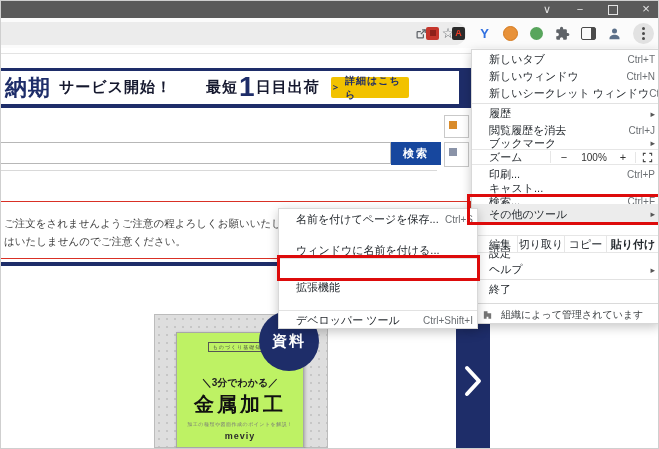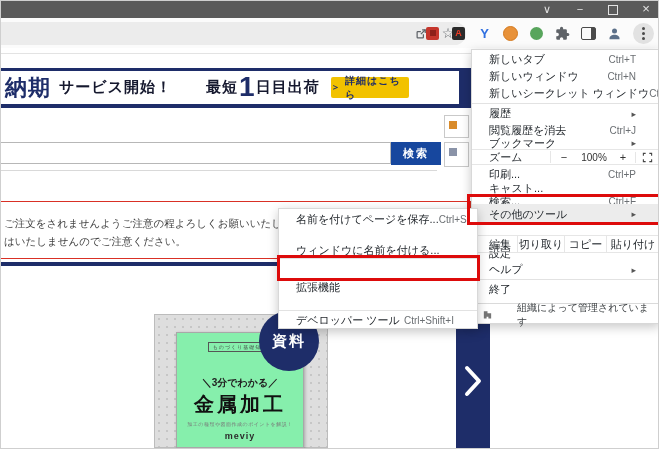--- a/index.html
+++ b/index.html
@@ -44,54 +44,54 @@
   .search-btn{position:absolute;left:390px;top:94px;width:50px;height:23px;background:#17479e;color:#fff;font-size:11px;font-weight:bold;display:flex;align-items:center;justify-content:center;letter-spacing:2px;}
   .mini{position:absolute;background:#fff;border:1px solid #c9c9c9;box-sizing:border-box;}
   .mini i{position:absolute;left:4px;top:5px;width:8px;height:8px;}
   .notice{position:absolute;left:-10px;top:153px;width:480px;height:58px;background:#fff;border:1px solid #d93025;box-sizing:border-box;padding:12px 0 0 12px;}
   .notice p{margin:0;font-size:10.5px;line-height:18px;color:#3c3c3c;}
   .divider{position:absolute;left:0;top:214px;width:100%;height:4px;}
 
   
   .frame{position:absolute;left:153px;top:266px;width:174px;height:134px;background:#dedede;border:1px solid #bcbcbc;box-sizing:border-box;
          background-image:radial-gradient(#c6c6c6 1px, transparent 1.4px);background-size:8px 8px;}
-  .book{position:absolute;left:175px;top:284px;width:128px;height:116px;background:#86efac;border:1px solid #a8a8a8;box-sizing:border-box;text-align:center;box-shadow:1px 1px 3px rgba(0,0,0,.25);}
+  .book{position:absolute;left:175px;top:284px;width:128px;height:116px;background:#bef264;border:1px solid #a8a8a8;box-sizing:border-box;text-align:center;box-shadow:1px 1px 3px rgba(0,0,0,.25);}
   .book .tag{display:inline-block;margin-top:9px;border:1px solid #555;font-size:5px;color:#444;padding:1px 4px;letter-spacing:1px;}
   .book .catch{font-size:10px;font-weight:bold;color:#222;margin-top:23px;}
   .book .title{font-size:20px;font-weight:bold;color:#111;letter-spacing:3px;margin-top:1px;}
   .book .sub{font-size:5px;color:#777;margin-top:3px;letter-spacing:.5px;}
   .book .logo{position:absolute;bottom:6px;left:0;right:0;font-size:9px;font-weight:bold;color:#2b2b2b;letter-spacing:1px;}
   .badge-circle{position:absolute;left:258px;top:263px;width:60px;height:60px;border-radius:50%;display:flex;align-items:center;justify-content:center;z-index:3;}
   .badge-circle span{color:#fff;font-size:15px;font-weight:bold;letter-spacing:2px;}
   .panel-white{position:absolute;left:327px;top:266px;width:128px;height:134px;background:#fff;}
   .panel-bar{position:absolute;left:455px;top:266px;width:34px;height:134px;display:flex;align-items:center;justify-content:center;}
 
   
   .menu{position:absolute;background:#fff;border:1px solid #d8d8d8;box-shadow:0 3px 10px rgba(0,0,0,.22);box-sizing:border-box;z-index:20;}
   #main-menu{left:470px;top:48px;width:189px;height:275px;}
   #sub-menu{left:277px;top:207px;width:200px;height:121px;z-index:25;}
-  .mi{position:absolute;left:0;right:0;height:17px;display:flex;align-items:center;padding:0 23px 0 17px;box-sizing:border-box;}
+  .mi{position:absolute;left:0;right:0;height:17px;display:flex;align-items:center;padding:0 4px 0 17px;box-sizing:border-box;}
   .mi .lbl{font-size:11px;color:#24292e;white-space:nowrap;}
   .mi .sc{margin-left:auto;font-size:10px;color:#6b6f73;white-space:nowrap;}
   .mi .arr{margin-left:auto;font-size:9px;color:#555;}
   .msep{position:absolute;left:0;right:0;height:1px;background:#e2e2e2;}
   .zoom-row{position:absolute;left:0;right:0;top:99px;height:16px;border-top:1px solid #e6e6e6;border-bottom:1px solid #e6e6e6;display:flex;align-items:center;box-sizing:border-box;}
   .zoom-row .lbl{font-size:11px;color:#24292e;padding-left:17px;flex:1;}
   .zcell{font-size:11px;color:#333;text-align:center;}
   .zminus{width:26px;border-left:1px solid #e6e6e6;}
   .zval{width:34px;font-size:10px;}
   .zplus{width:24px;}
   .zfull{width:23px;border-left:1px solid #e6e6e6;display:flex;align-items:center;justify-content:center;}
   .edit-row{position:absolute;left:0;right:0;top:185px;height:18px;border-top:1px solid #e6e6e6;border-bottom:1px solid #e6e6e6;display:flex;box-sizing:border-box;}
   .ecell{font-size:11px;color:#24292e;display:flex;align-items:center;border-right:1px solid #e6e6e6;justify-content:center;}
   .ecell:first-child{justify-content:flex-start;padding-left:17px;width:46px;box-sizing:border-box;}
   .ecell:nth-child(2){width:46px;}
   .ecell:nth-child(3){width:41px;}
-  .ecell:last-child{flex:1;border-right:none;}
-  .m-footer{position:absolute;left:0;right:0;top:253px;height:22px;border-top:1px solid #dadada;display:flex;align-items:center;padding-left:10px;gap:24px;box-sizing:border-box;}
+  .ecell:last-child{flex:1;border-right:none;font-weight:bold;}
+  .m-footer{position:absolute;left:0;right:0;top:253px;height:22px;border-top:1px solid #dadada;display:flex;align-items:center;padding-left:10px;gap:8px;box-sizing:border-box;}
   .m-footer .lbl{font-size:10px;color:#3c4043;}
   .highlight{background:#ececec;}
 
   
   .redbox{position:absolute;border:3px solid #dd0b0b;z-index:40;box-sizing:border-box;}
   #redbox-more-tools{left:466px;top:193px;width:200px;height:31px;}
   #redbox-clear-history{left:276px;top:254px;width:203px;height:26px;}
 </style>
 </head>
 <body>

